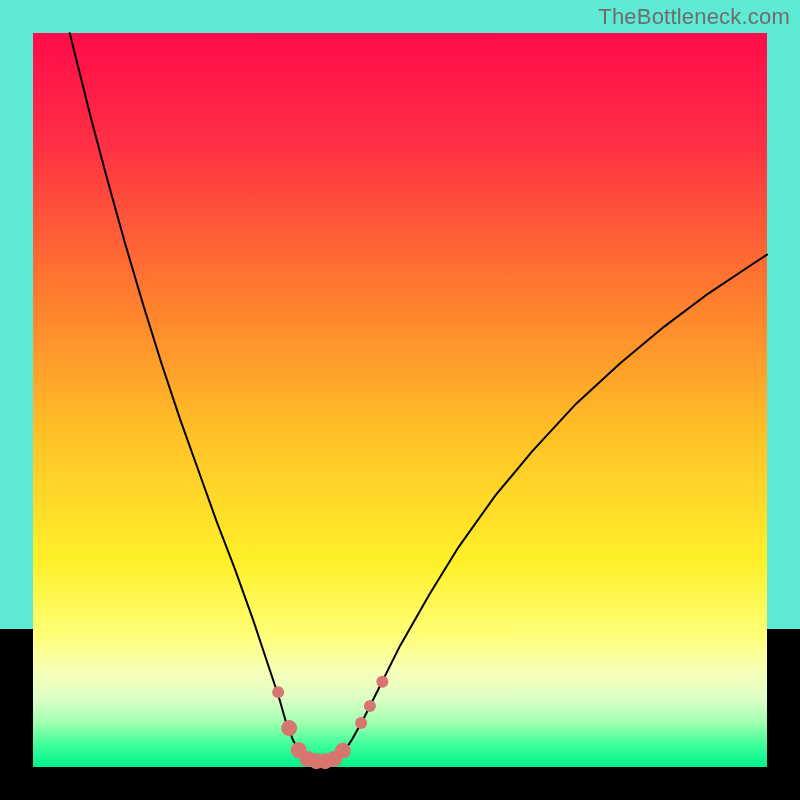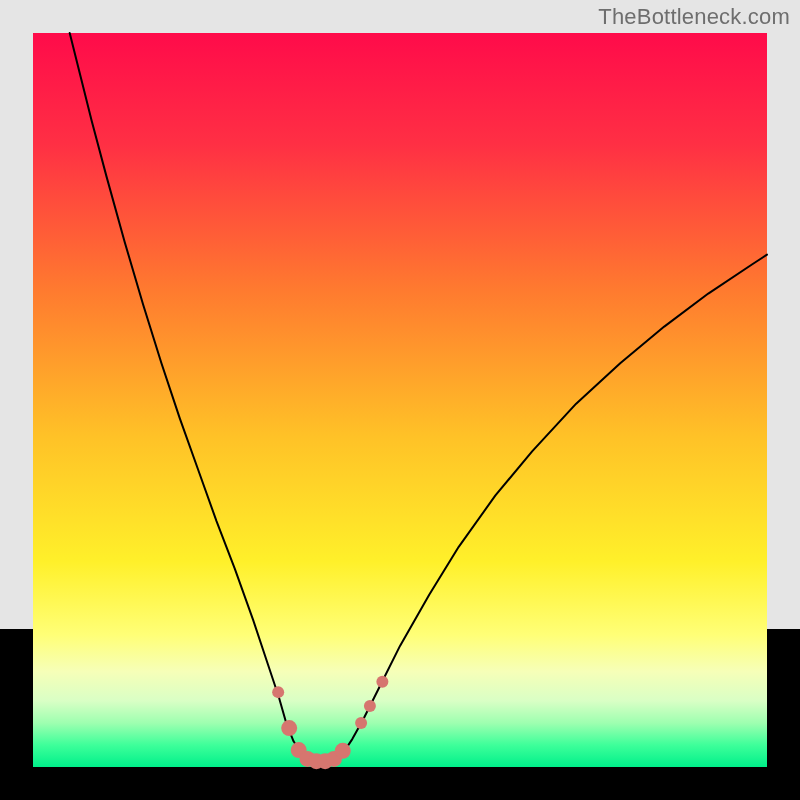--- a/index.html
+++ b/index.html
@@ -7,21 +7,21 @@
     padding: 0;
     width: 800px;
     height: 800px;
     background: #000;
     font-family: Arial, Helvetica, sans-serif;
   }
   .frame {
     position: relative;
     width: 800px;
     height: 629px;
-    background: #e5e5e5;
+    background: #5eead4;
   }
   .watermark {
     position: absolute;
     top: 4px;
     right: 10px;
     color: #6e6e6e;
     font-size: 22px;
     font-weight: 500;
     letter-spacing: 0.2px;
     z-index: 10;

